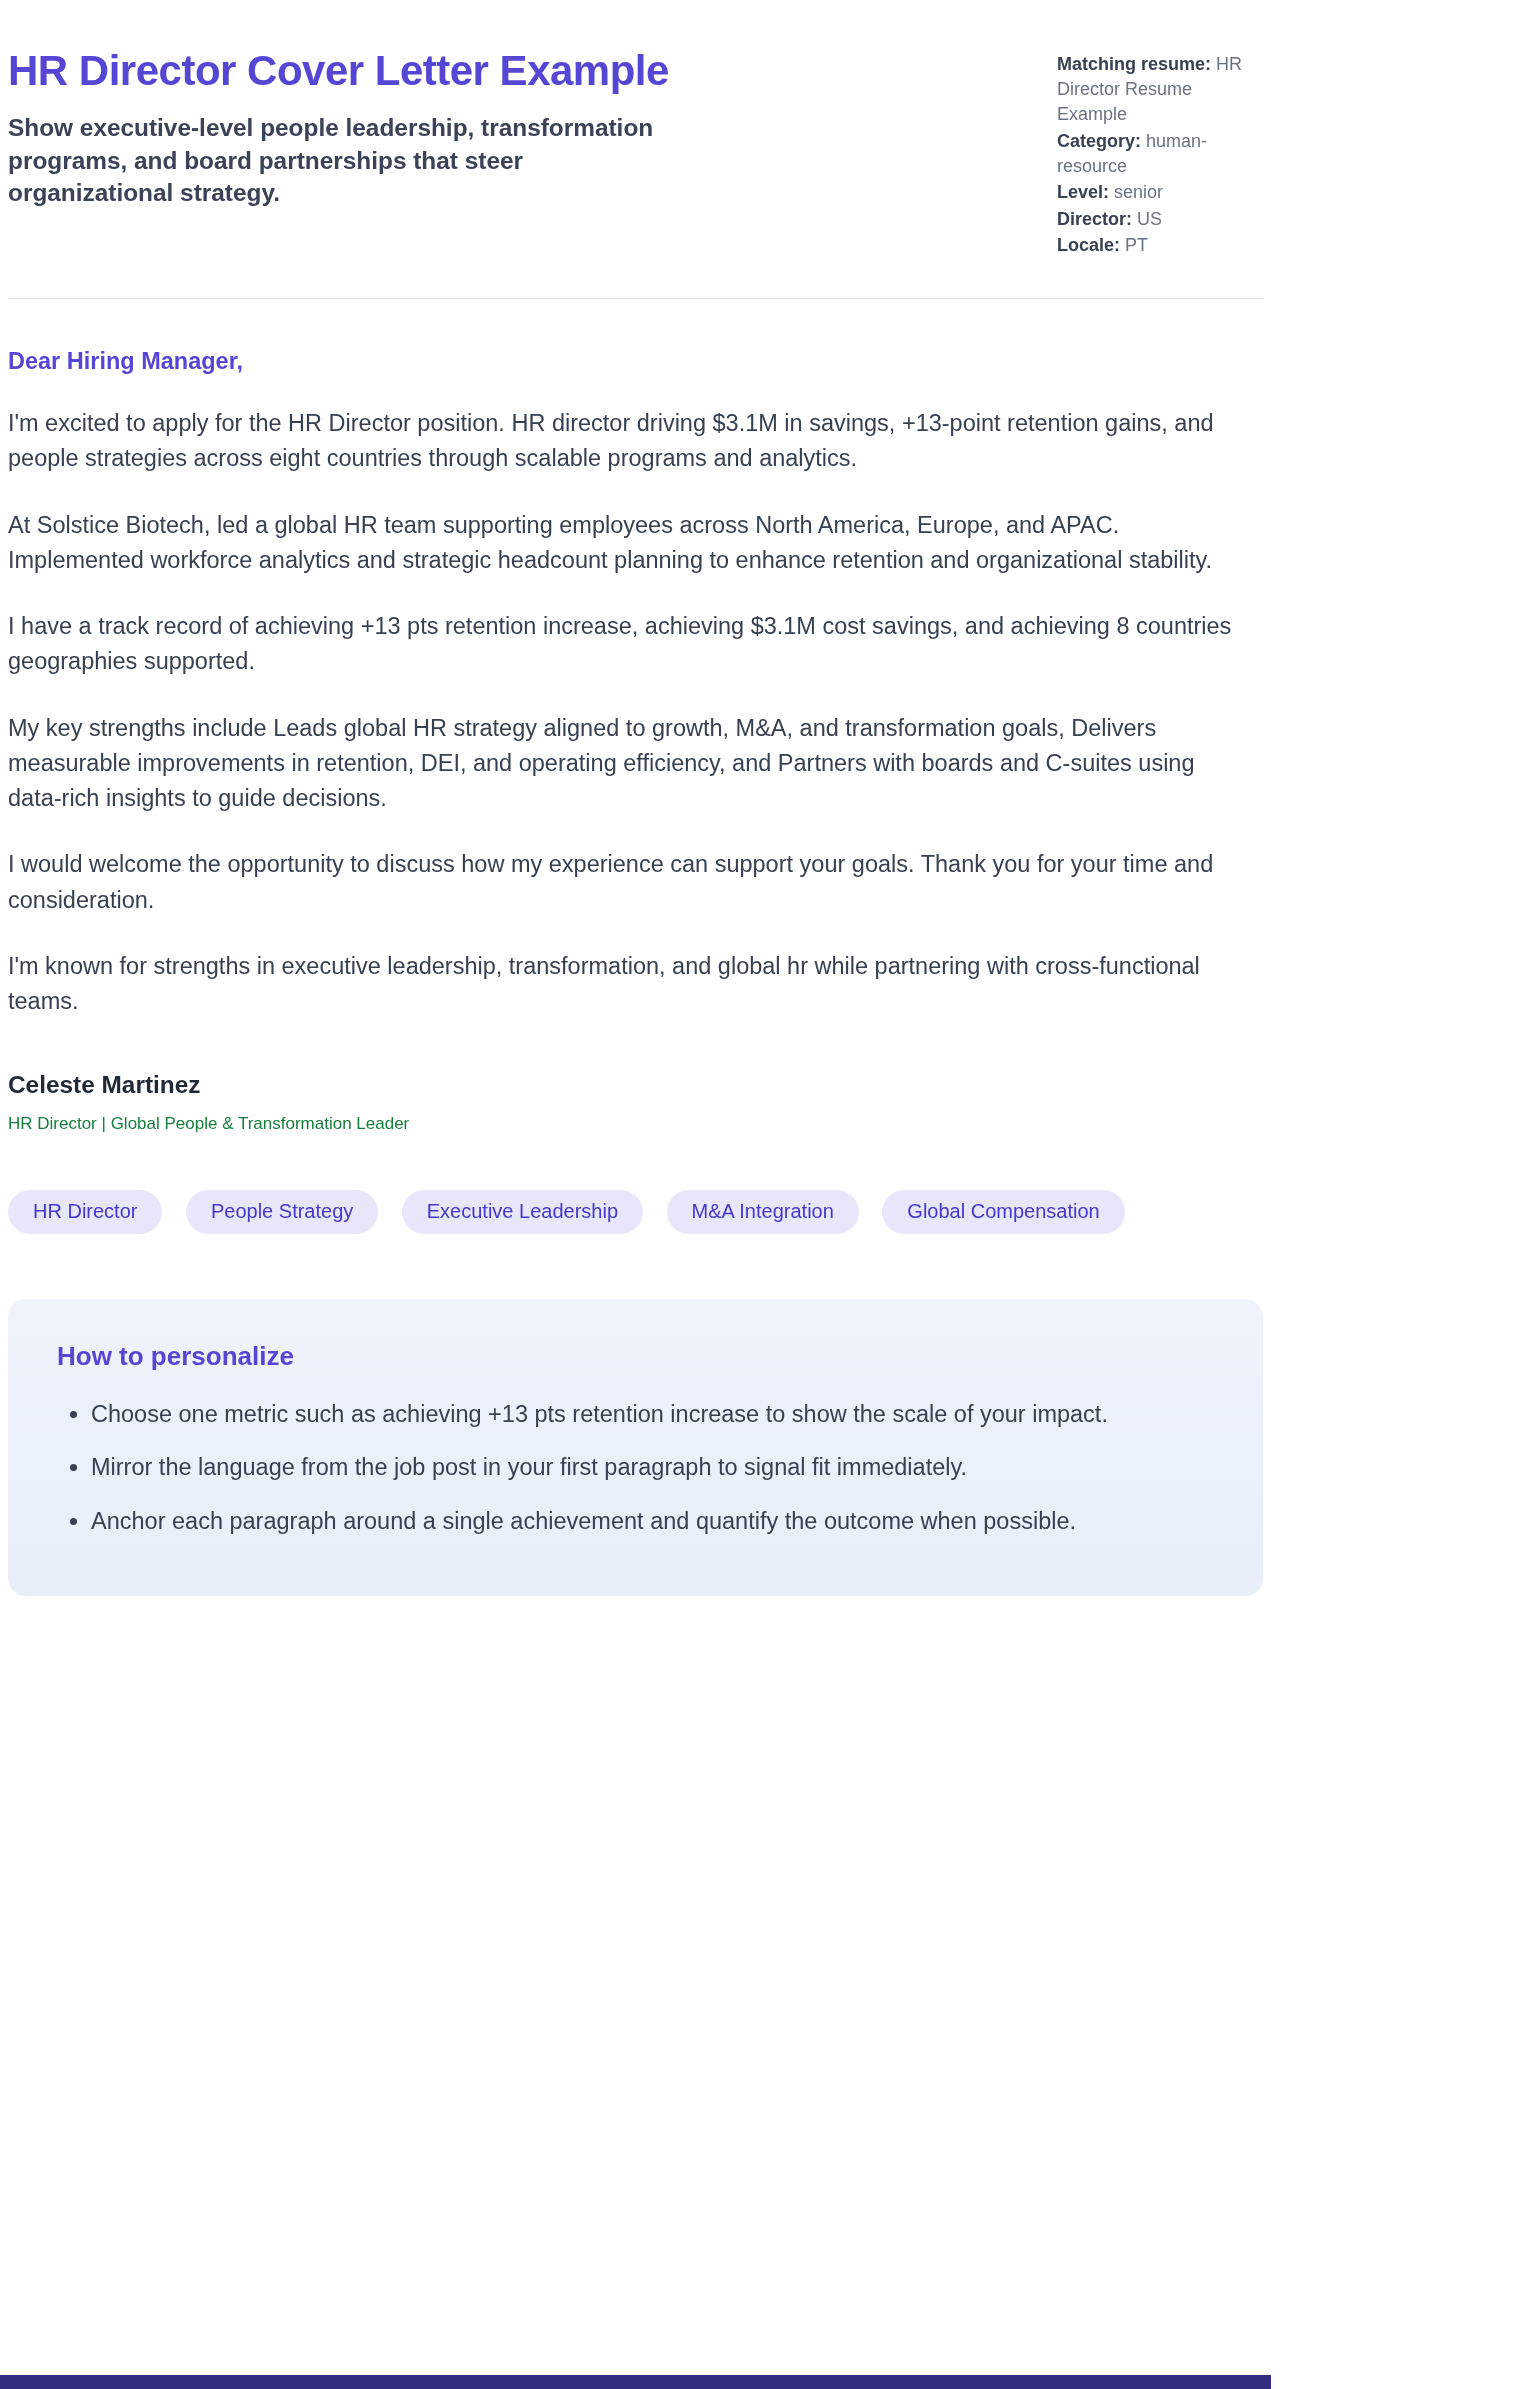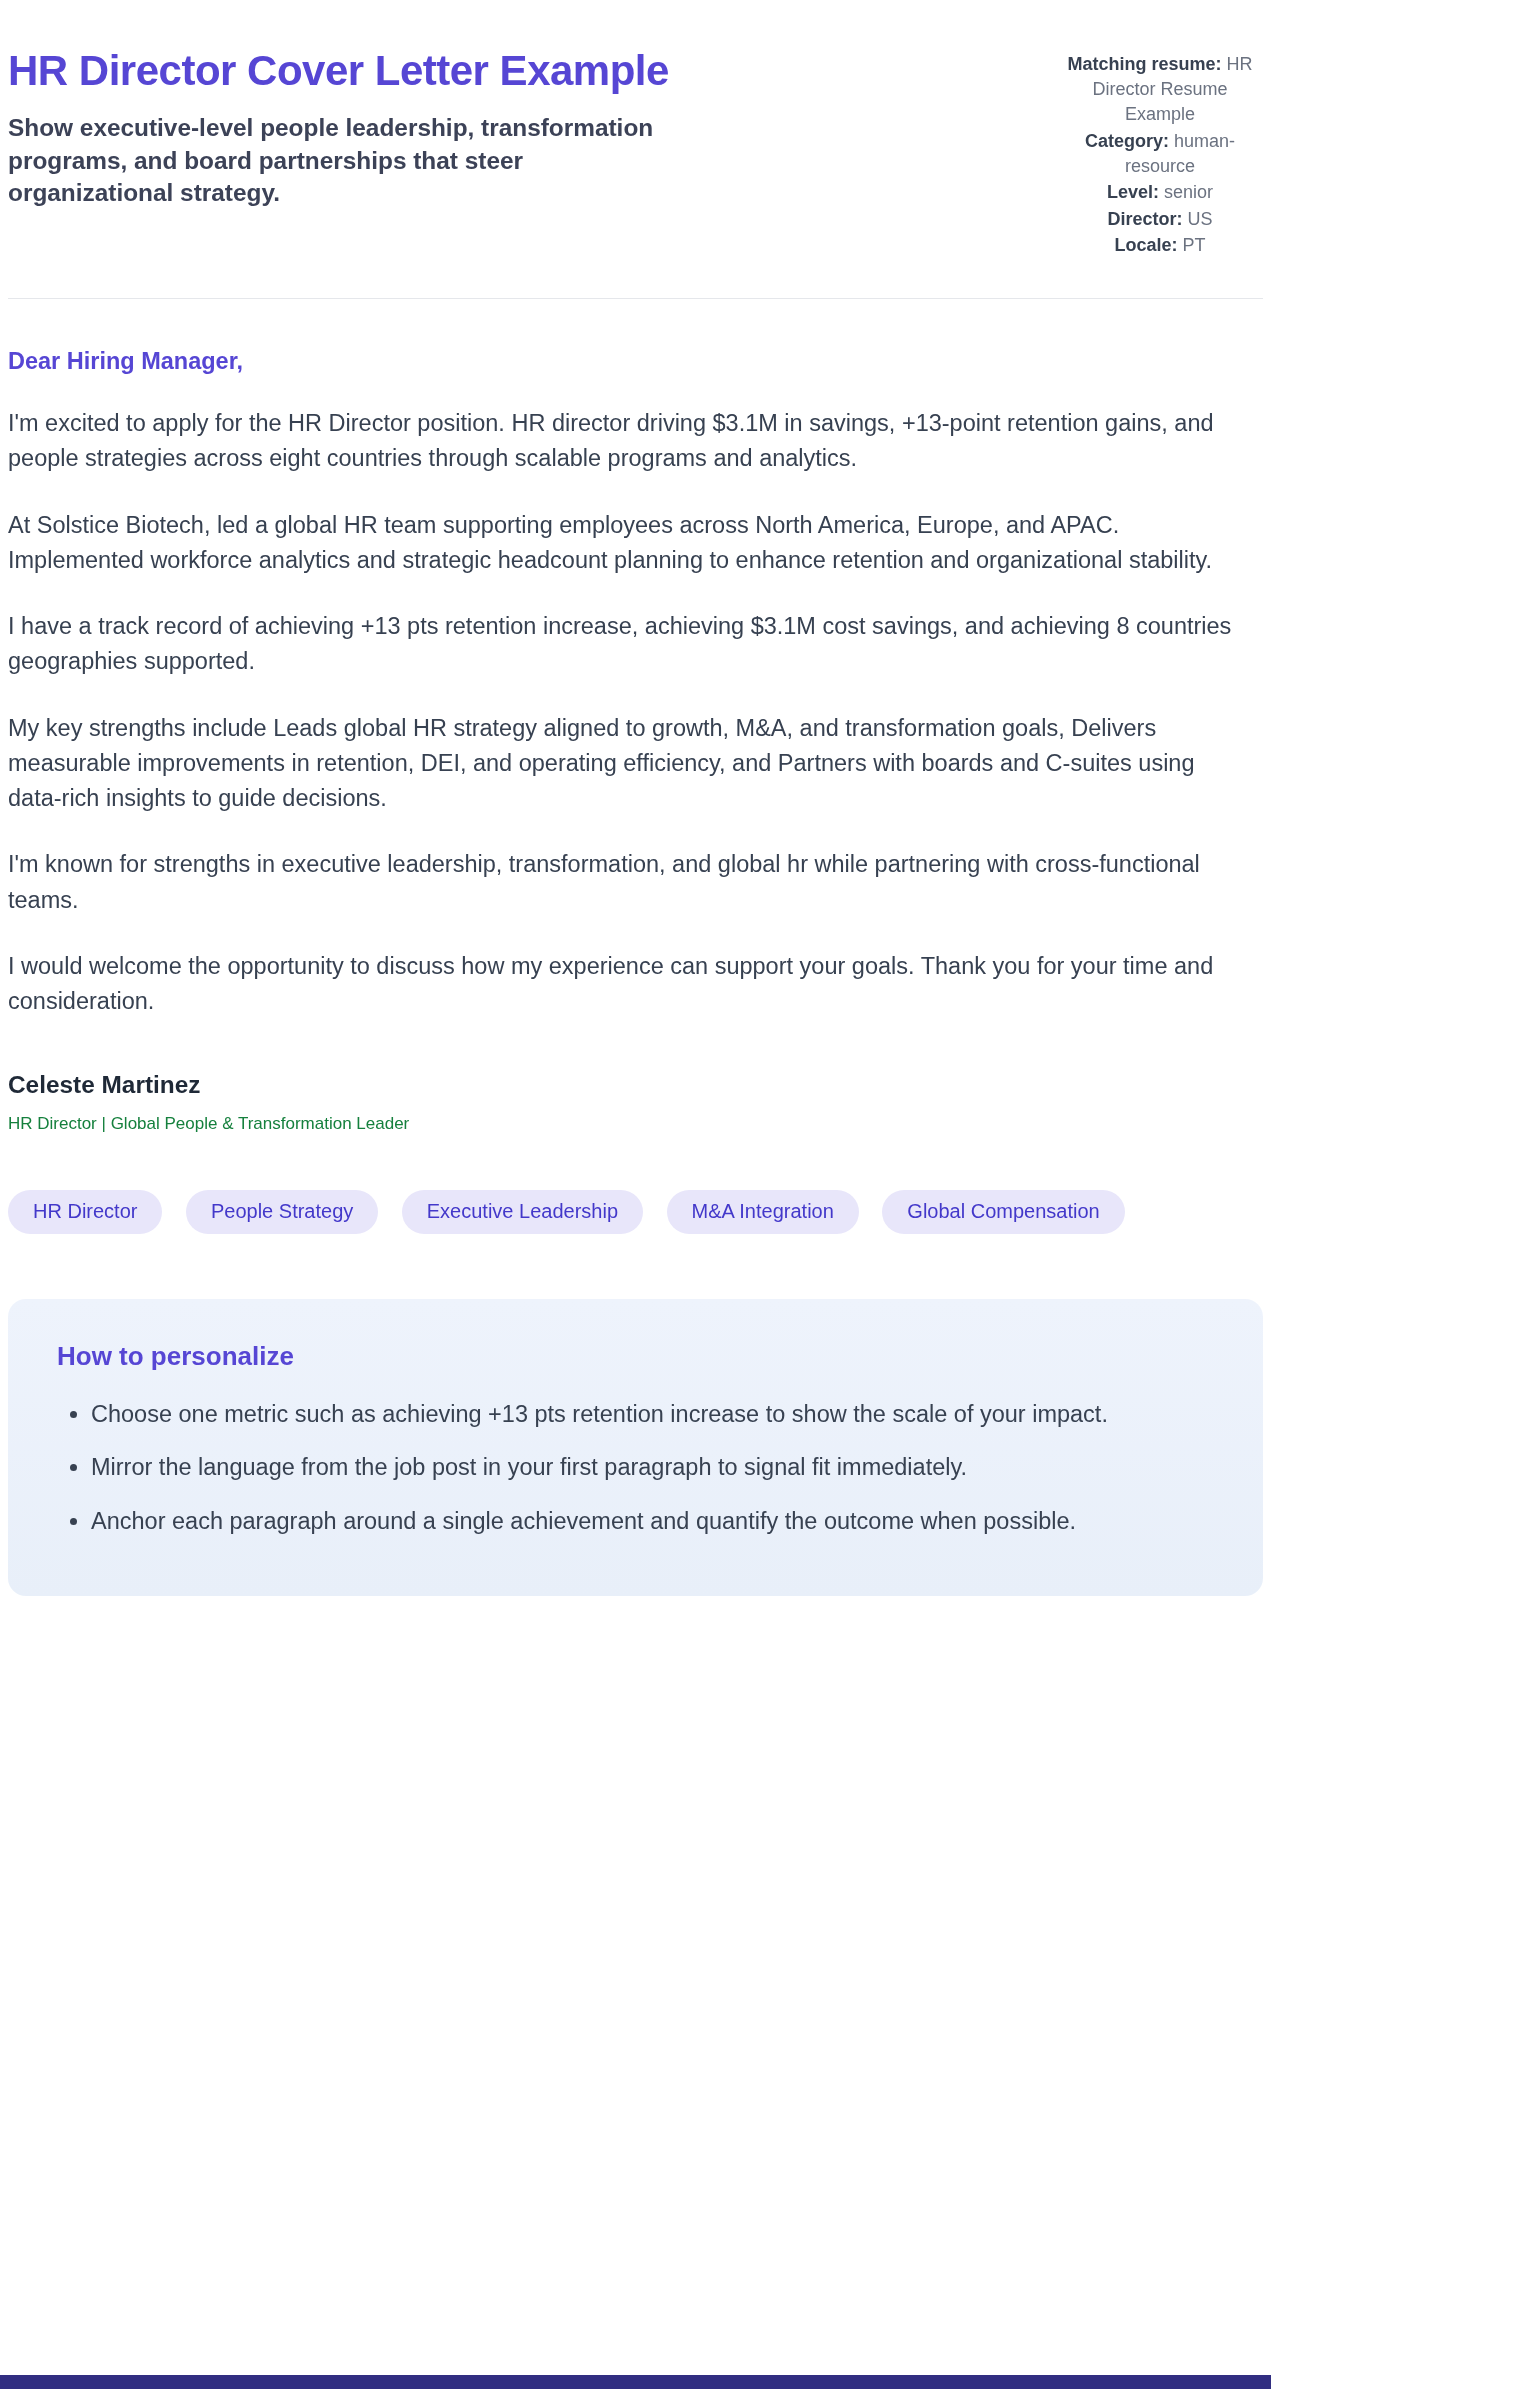--- a/index.html
+++ b/index.html
@@ -49,21 +49,21 @@
   .subtitle{
     margin:0;
     font-size:24.4px;
     font-weight:700;
     color:var(--heading-text);
     line-height:1.35;
     max-width:659px;
   }
   .meta{
     width:206px;
-    text-align:center;
+    text-align:left;
     font-size:18px;
     line-height:1.38;
     padding-top:5.4px;
     flex-shrink:0;
   }
   .meta-row{margin:0 0 1.8px 0;}
   .meta-label{font-weight:700;color:var(--body-text);}
   .meta-value{color:var(--muted-text);}
   hr.divider{
     border:none;
@@ -179,22 +179,22 @@
 
     <hr class="divider">
 
     <main>
       <p class="greeting">Dear Hiring Manager,</p>
 
       <p class="para">I'm excited to apply for the HR Director position. HR director driving $3.1M in savings, +13-point retention gains, and people strategies across eight countries through scalable programs and analytics.</p>
       <p class="para">At Solstice Biotech, led a global HR team supporting employees across North America, Europe, and APAC. Implemented workforce analytics and strategic headcount planning to enhance retention and organizational stability.</p>
       <p class="para">I have a track record of achieving +13 pts retention increase, achieving $3.1M cost savings, and achieving 8 countries geographies supported.</p>
       <p class="para">My key strengths include Leads global HR strategy aligned to growth, M&amp;A, and transformation goals, Delivers measurable improvements in retention, DEI, and operating efficiency, and Partners with boards and C-suites using data-rich insights to guide decisions.</p>
+      <p class="para">I would welcome the opportunity to discuss how my experience can support your goals. Thank you for your time and consideration.</p>
       <p class="para">I'm known for strengths in executive leadership, transformation, and global hr while partnering with cross-functional teams.</p>
-      <p class="para">I would welcome the opportunity to discuss how my experience can support your goals. Thank you for your time and consideration.</p>
 
       <p class="sig-name">Celeste Martinez</p>
       <p class="sig-title">HR Director | Global People &amp; Transformation Leader</p>
 
       <div class="tags">
         <span class="tag">HR Director</span>
         <span class="tag">People Strategy</span>
         <span class="tag">Executive Leadership</span>
         <span class="tag">M&amp;A Integration</span>
         <span class="tag">Global Compensation</span>

